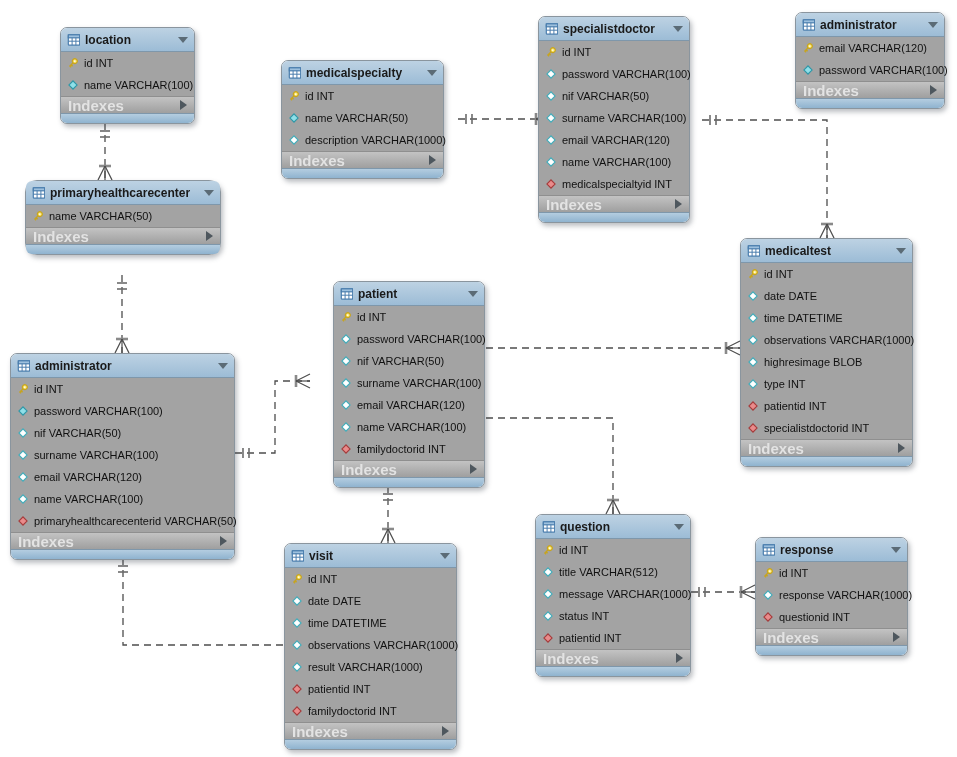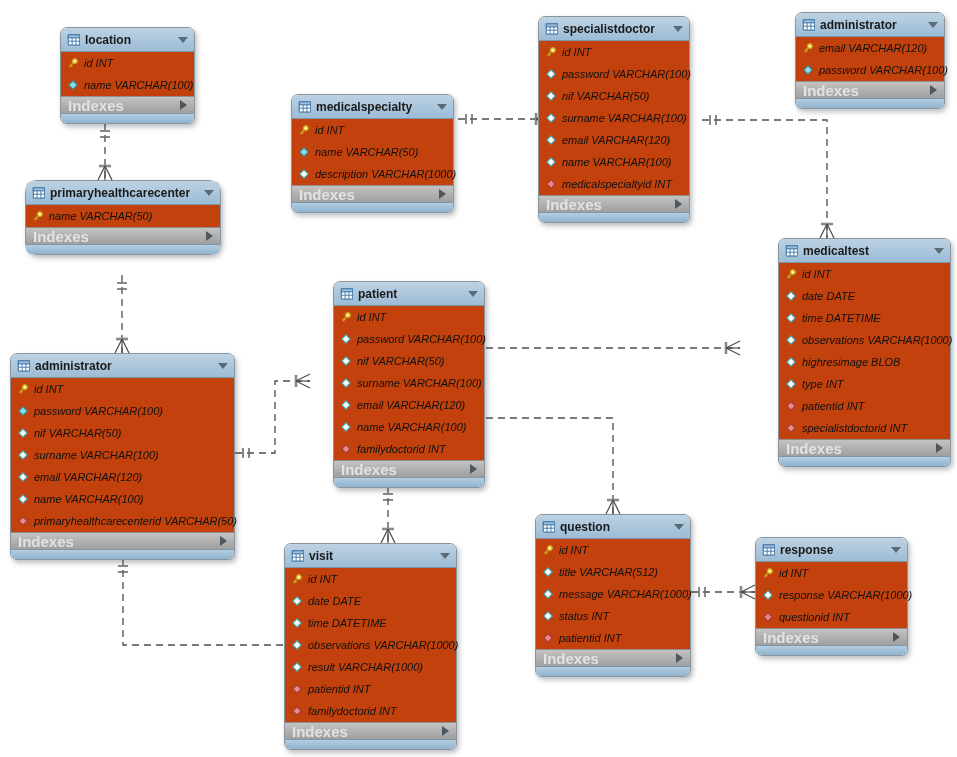--- a/index.html
+++ b/index.html
@@ -10,21 +10,21 @@
 
   .db-table { position:absolute; z-index:2; border:1px solid #8a959e; border-radius:7px;
               background:#ffffff; box-shadow:2px 3px 5px rgba(60,70,80,.35); }
   .tbl-header { display:flex; align-items:center; gap:5px; height:24px; padding:0 6px;
                 background:linear-gradient(#bdd2e3,#9cbcd6); border-bottom:1px solid #7e97ab;
                 border-radius:6px 6px 0 0; }
   .tbl-title { font-size:12px; font-weight:bold; color:#1a1a1a; flex:1 1 auto;
                white-space:nowrap; overflow:hidden; }
   .tri-down { width:0; height:0; border-left:5px solid transparent; border-right:5px solid transparent;
               border-top:6px solid #5b6b76; margin-left:3px; }
-  .tbl-body { background:#c2410c;font-style:italic; }
+  .tbl-body { background:#a3a3a3; }
   .tbl-row { display:flex; align-items:center; gap:5px; height:22px; padding:0 6px;
              font-size:11px; color:#111; white-space:nowrap; }
   .tbl-row svg { flex:0 0 auto; }
   .tbl-indexes { display:flex; align-items:center; height:17px; padding:0 7px;
                  background:linear-gradient(#c3c3c3,#9f9f9f); border-top:1px solid #8f8f8f;
                  font-size:15px; font-weight:bold; color:#e3e3e3; }
   .tbl-indexes .spacer { flex:1 1 auto; }
   .tri-right { width:0; height:0; border-top:5px solid transparent; border-bottom:5px solid transparent;
                border-left:7px solid #4e575e; }
   .tbl-cap { height:10px; background:linear-gradient(#b4cde0,#8fb3cf);
@@ -154,21 +154,21 @@
           <span>name VARCHAR(100)</span>
         </div>
       </div>
       <div class="tbl-indexes">
         <span>Indexes</span>
         <span class="spacer"></span>
         <span class="tri-right"></span>
       </div>
       <div class="tbl-cap"></div>
     </div>
-    <div class="db-table" style="left: 291px; top: 60px; width: 163px; margin-top: 34px;">
+    <div class="db-table" style="left: 281px; top: 60px; width: 163px;">
       <div class="tbl-header">
         <svg width="13" height="12" viewBox="0 0 12 12">
           <rect x="0.8" y="0.8" width="11.4" height="10.4" rx="1" fill="#ffffff" stroke="#4a7dad" stroke-width="1.2"></rect>
           <rect x="0.8" y="0.8" width="11.4" height="3" fill="#9dc0de" stroke="#4a7dad" stroke-width="1.2"></rect>
           <path d="M0.8 7.2 H12.2 M4.6 3.8 V11.2 M8.4 3.8 V11.2" stroke="#4a7dad" stroke-width="1"></path>
         </svg>
         <span class="tbl-title">medicalspecialty</span>
         <span class="tri-down"></span>
       </div>
       <div class="tbl-body">
@@ -389,21 +389,21 @@
           <span>familydoctorid INT</span>
         </div>
       </div>
       <div class="tbl-indexes">
         <span>Indexes</span>
         <span class="spacer"></span>
         <span class="tri-right"></span>
       </div>
       <div class="tbl-cap"></div>
     </div>
-    <div class="db-table" style="left: 740px; top: 238px; width: 173px; margin-left: 38px;">
+    <div class="db-table" style="left: 740px; top: 238px; width: 173px;">
       <div class="tbl-header">
         <svg width="13" height="12" viewBox="0 0 12 12">
           <rect x="0.8" y="0.8" width="11.4" height="10.4" rx="1" fill="#ffffff" stroke="#4a7dad" stroke-width="1.2"></rect>
           <rect x="0.8" y="0.8" width="11.4" height="3" fill="#9dc0de" stroke="#4a7dad" stroke-width="1.2"></rect>
           <path d="M0.8 7.2 H12.2 M4.6 3.8 V11.2 M8.4 3.8 V11.2" stroke="#4a7dad" stroke-width="1"></path>
         </svg>
         <span class="tbl-title">medicaltest</span>
         <span class="tri-down"></span>
       </div>
       <div class="tbl-body">

